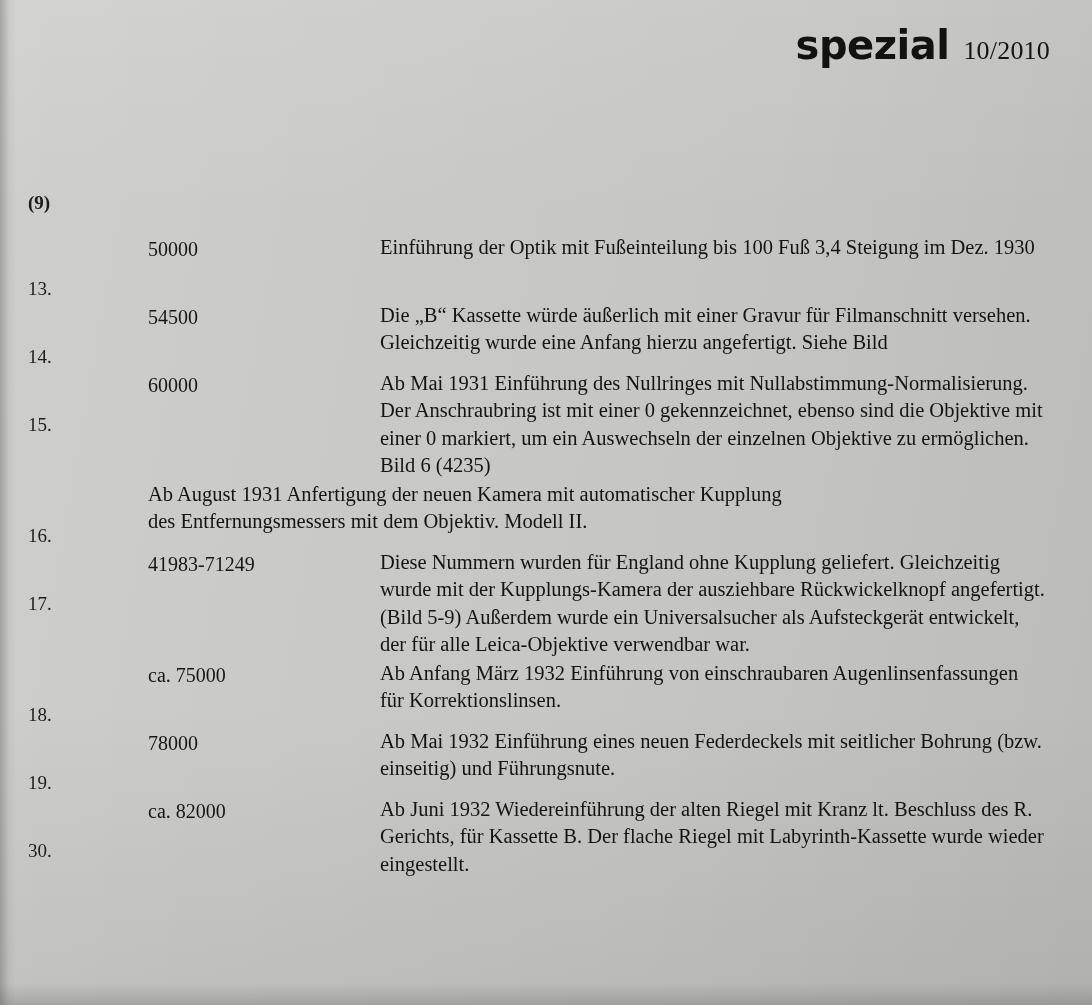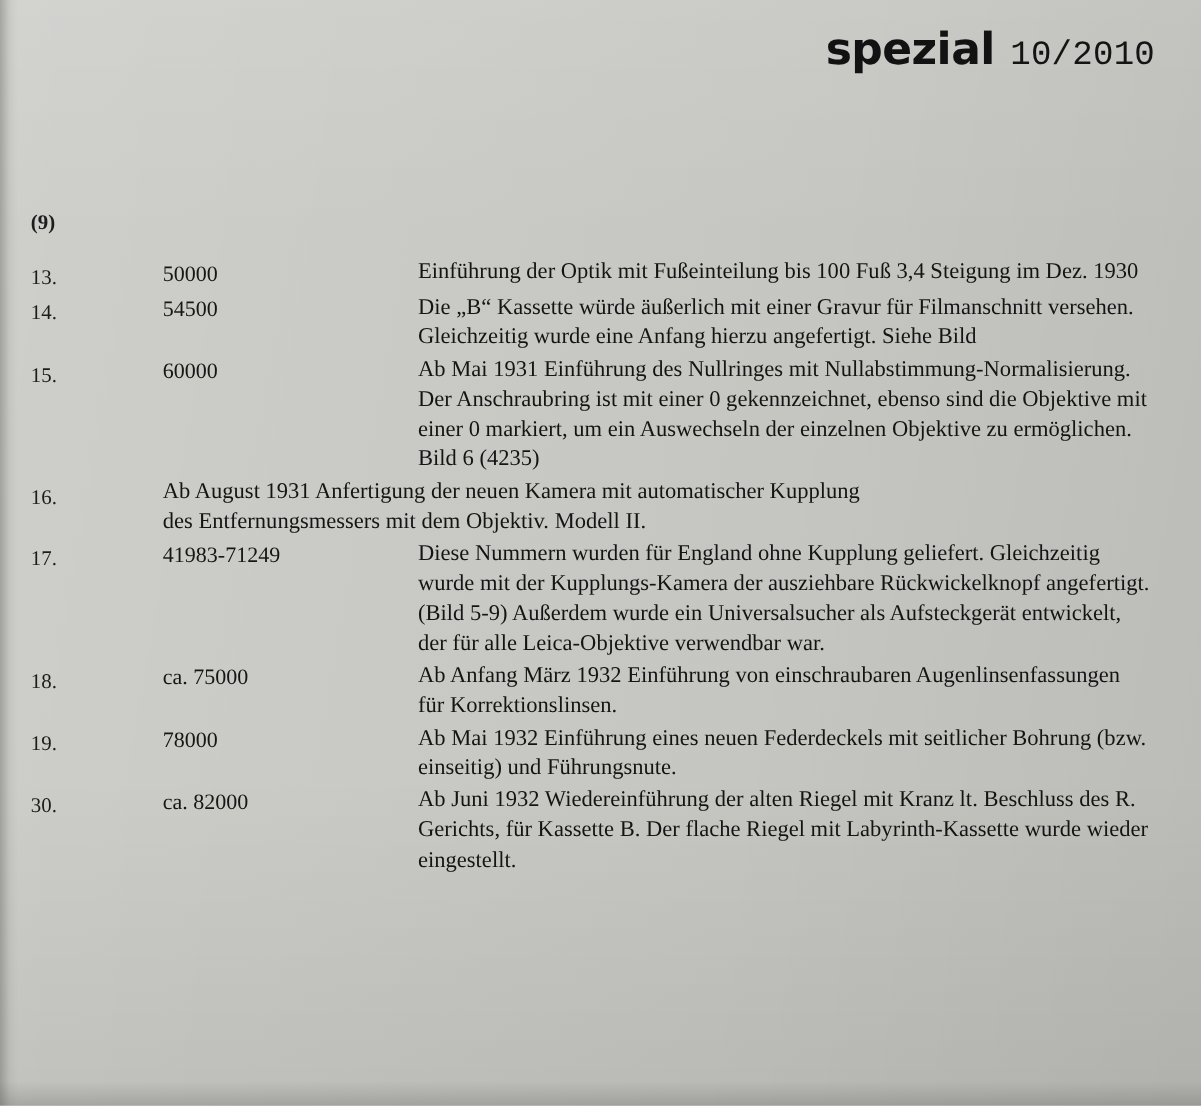--- a/index.html
+++ b/index.html
@@ -50,22 +50,22 @@
     margin-left: 24px;
   }
   .header .brand {
     font-family: "DejaVu Sans", sans-serif;
     font-weight: bold;
     font-size: 40px;
     letter-spacing: -0.5px;
     color: #121212;
   }
   .header .issue {
-    font-family: Liberation Mono, monospace;
-    font-size: 31px;
+    font-family: Liberation Serif, serif;
+    font-size: 26px;
     color: #141414;
     letter-spacing: 0.2px;
   }
 
   
   .page-marker {
     position: absolute;
     left: 28px;
     top: 192px;
     font-family: "Liberation Serif", serif;
@@ -85,20 +85,21 @@
     display: flex;
     align-items: flex-start;
     margin-bottom: 2px;
   }
   .col-num {
     width: 120px;
     flex: 0 0 120px;
     font-size: 19px;
     padding-top: 8px;
     color: #1c1c1c;
+    margin-top: 36px;
   }
   .col-serial {
     width: 232px;
     flex: 0 0 232px;
     font-size: 20px;
     padding-top: 4px;
     color: #161616;
     font-family: Liberation Serif, serif;
   }
   .col-desc {

